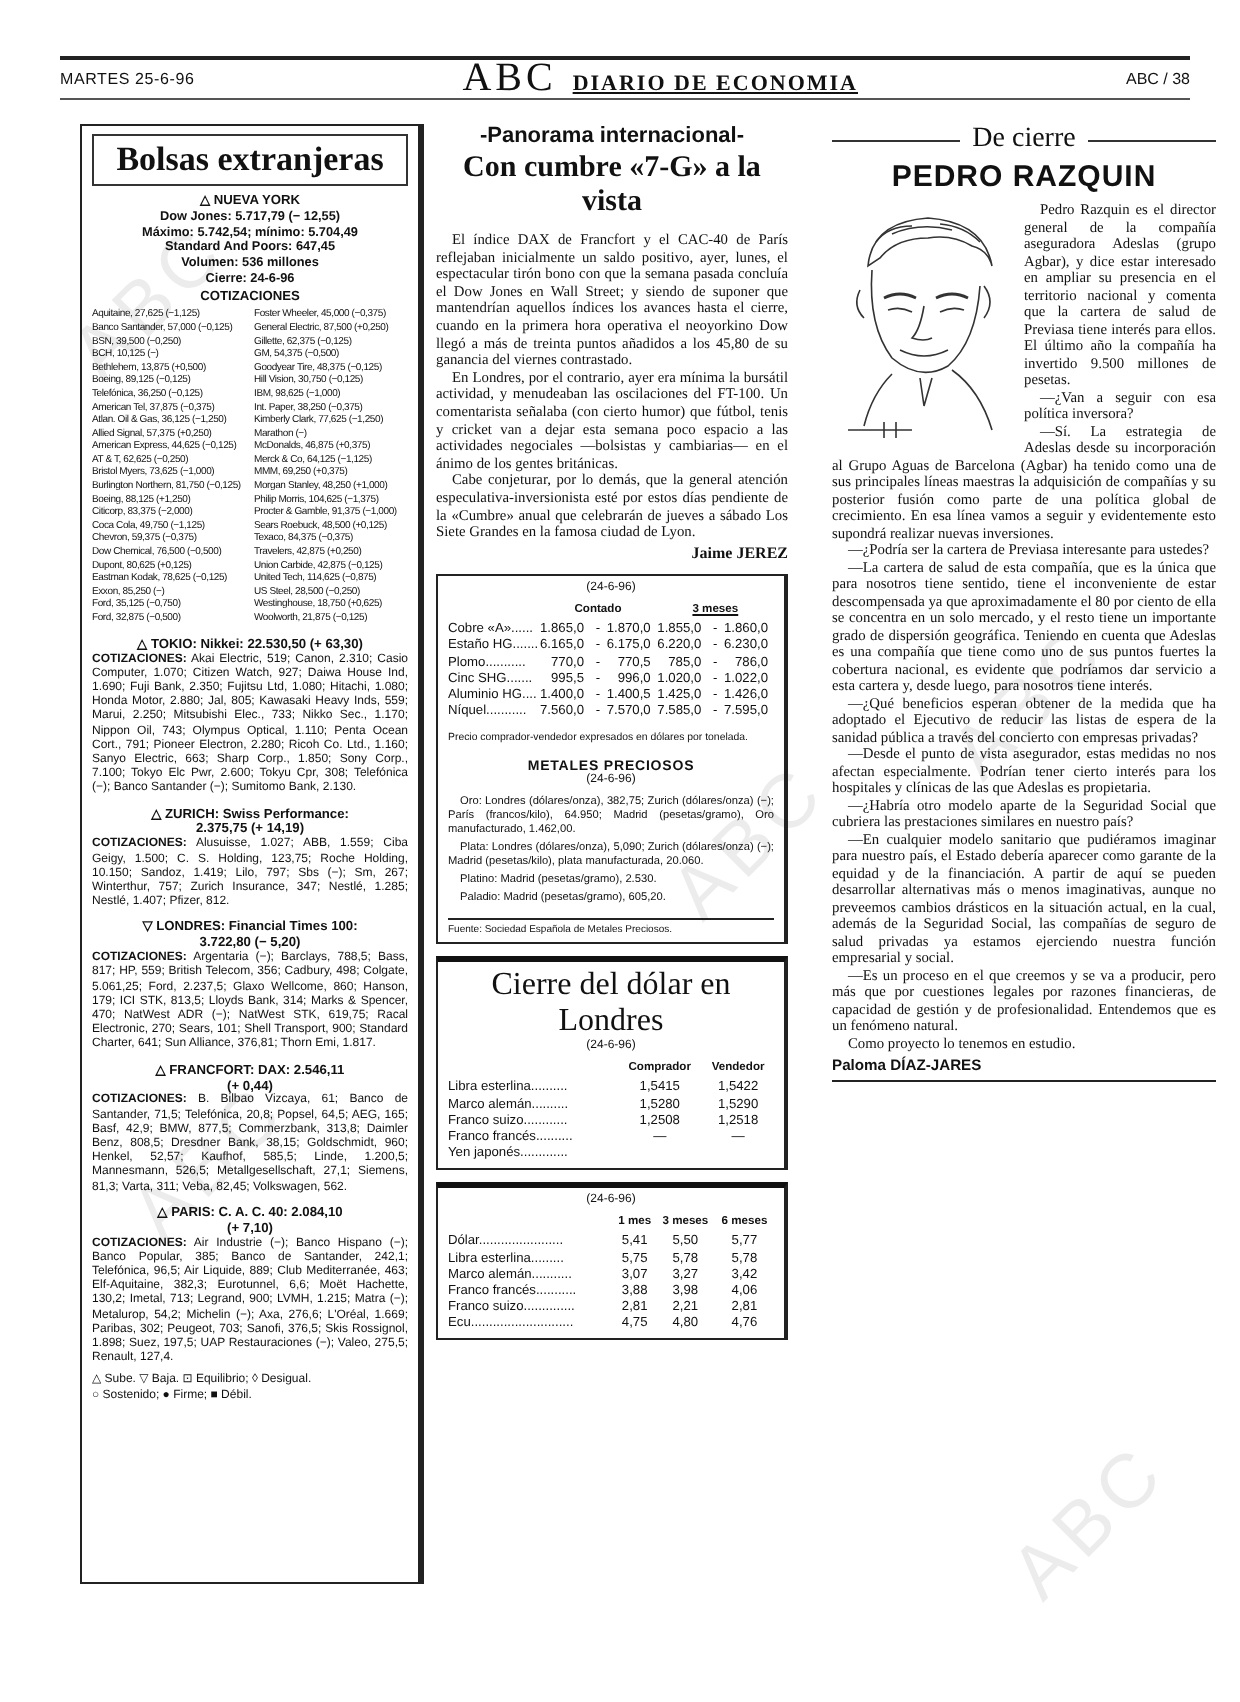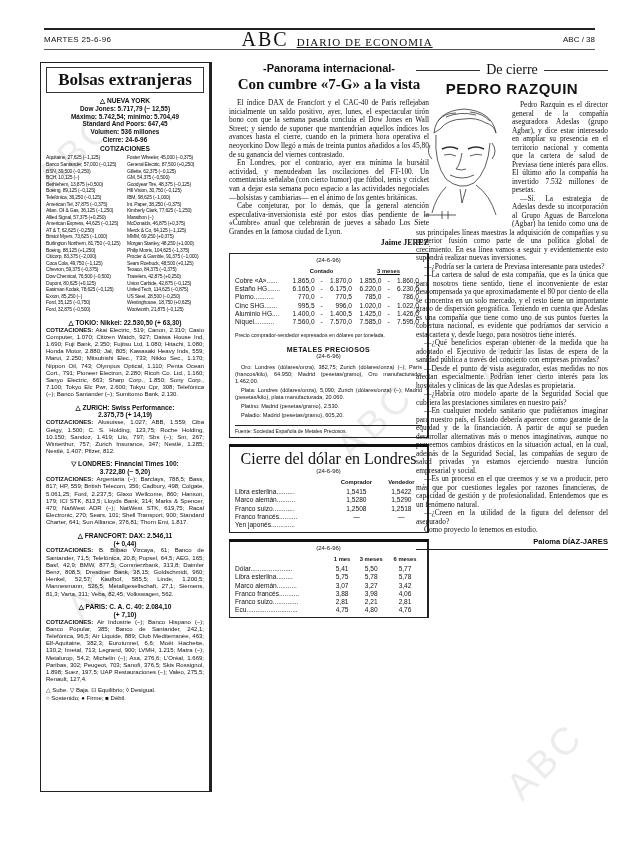--- a/index.html
+++ b/index.html
@@ -1,44 +1,44 @@
 <!DOCTYPE html>
 <html><head>
 <meta charset="utf-8">
 <style>
   * { box-sizing: border-box; margin: 0; padding: 0; }
   body {
     width: 620px; height: 851px; background: #fff; color: #111;
     font-family: "Liberation Serif", serif; position: relative; overflow: hidden;
   }
   .masthead {
-    position: absolute; top: 28px; left: 44px; right: 25px; height: 22px;
+    position: absolute; top: 28px; left: 30px; right: 25px; height: 22px;
     border-top: 2px solid #222; border-bottom: 1px solid #555;
     display: flex; align-items: center; justify-content: space-between;
   }
   .mh-date { font-family: "Liberation Sans", sans-serif; font-size: 8px; letter-spacing: 0.3px; }
   .mh-center { display: flex; align-items: baseline; gap: 8px; }
   .mh-logo { font-family: "Liberation Serif", serif; font-size: 20px; font-weight: normal; letter-spacing: 2px; }
-  .mh-section { font-family: "Liberation Serif", serif; font-size: 11px; font-weight: normal; letter-spacing: 1px; text-decoration: underline; }
+  .mh-section { font-family: "Liberation Serif", serif; font-size: 11px; font-weight: bold; letter-spacing: 1px; text-decoration: underline; }
   .mh-page { font-family: "Liberation Sans", sans-serif; font-size: 8px; }
 
   .col { position: absolute; top: 62px; }
   
   .col-left { left: 40px; width: 172px; height: 730px; border: 1.5px solid #222; border-right: 3px solid #222; padding: 4px 5px; }
   .box-title { font-family: "Liberation Serif", serif; font-weight: bold; font-size: 17px; text-align: center; border: 1px solid #333; padding: 2px 0; margin-bottom: 4px; }
   .mk-head { font-family: "Liberation Sans", sans-serif; font-weight: bold; font-size: 6.6px; text-align: center; line-height: 1.2; margin-top: 4px; }
   .mk-sub { font-family: "Liberation Sans", sans-serif; font-size: 6.4px; text-align: center; line-height: 1.2; }
   .mk-cot { font-family: "Liberation Sans", sans-serif; font-weight: bold; font-size: 6.6px; text-align: center; margin: 2px 0; }
   .ny-grid { display: grid; grid-template-columns: 1fr 1fr; column-gap: 4px; font-family: "Liberation Sans", sans-serif; font-size: 5px; line-height: 6.6px; white-space: nowrap; overflow: hidden; letter-spacing: -0.2px; }
   .mk-text { font-family: "Liberation Sans", sans-serif; font-size: 6px; line-height: 7.2px; text-align: justify; }
   .mk-text b { font-weight: bold; }
   .legend { font-family: "Liberation Sans", sans-serif; font-size: 6px; line-height: 7.4px; margin-top: 4px; }
 
   
-  .col-center { left: 218px; width: 200px; margin-left: 11px; }
+  .col-center { left: 218px; width: 176px; }
   .kicker { font-family: "Liberation Sans", sans-serif; font-weight: bold; font-size: 11px; text-align: center; }
   .headline { font-family: "Liberation Serif", serif; font-weight: bold; font-size: 15px; text-align: center; margin: 2px 0 6px; }
   .body-text { font-family: "Liberation Serif", serif; font-size: 7.4px; line-height: 8.6px; text-align: justify; }
   .body-text p { text-indent: 8px; }
   .byline { text-align: right; font-family: "Liberation Serif", serif; font-weight: bold; font-size: 8px; margin-top: 1px; }
   .table-box { border: 1px solid #222; border-left: 1.5px solid #222; border-right: 2px solid #222; padding: 3px 5px; margin-top: 6px; }
   .tb-title { font-family: "Liberation Serif", serif; font-size: 16px; text-align: center; }
   .tb-date { font-family: "Liberation Sans", sans-serif; font-size: 6px; text-align: center; margin-bottom: 5px; }
   table.data { width: 100%; border-collapse: collapse; font-family: "Liberation Sans", sans-serif; font-size: 6.6px; }
   table.data th { font-weight: bold; font-size: 5.8px; text-align: center; padding-bottom: 3px; }
@@ -53,21 +53,21 @@
   .heavy-top { border-top: 3px solid #111; }
 
   
   .col-right { left: 416px; width: 192px; }
   .rc-kicker { font-family: "Liberation Serif", serif; font-size: 14px; text-align: center; display: flex; align-items: center; gap: 6px; }
   .rc-kicker::before, .rc-kicker::after { content: ""; flex: 1; border-top: 1px solid #333; }
   .rc-name { font-family: "Liberation Sans", sans-serif; font-weight: bold; font-size: 15px; text-align: center; letter-spacing: 0.5px; margin: 2px 0 4px; }
   .rc-body { font-family: "Liberation Serif", serif; font-size: 7.4px; line-height: 8.5px; text-align: justify; }
   .rc-body p { text-indent: 8px; }
   .caricature { float: left; width: 92px; height: 118px; margin: 2px 4px 2px 0; }
-  .rc-byline { text-align: right; font-family: "Liberation Sans", sans-serif; font-weight: bold; font-size: 7.6px; margin-top: 2px; border-bottom: 1px solid #222; padding-bottom: 3px; }
+  .rc-byline { text-align: left; font-family: "Liberation Sans", sans-serif; font-weight: bold; font-size: 7.6px; margin-top: 2px; border-bottom: 1px solid #222; padding-bottom: 3px; }
   .watermark { position: absolute; font-family: "Liberation Sans", sans-serif; font-size: 38px; color: rgba(150,150,150,0.18); transform: rotate(-45deg); pointer-events: none; letter-spacing: 4px; }
 </style>
 </head>
 <body>
 
 <div class="watermark" style="left:30px; top:130px;">ABC</div>
 <div class="watermark" style="left:60px; top:560px;">ABC</div>
 <div class="watermark" style="left:330px; top:400px;">ABC</div>
 <div class="watermark" style="left:470px; top:330px;">ABC</div>
 <div class="watermark" style="left:500px; top:740px;">ABC</div>
@@ -383,29 +383,29 @@
         <path d="M20 32 Q18 60 30 76 Q44 88 58 80 Q72 68 74 40"></path>
         <path d="M26 46 Q34 42 42 46 M52 46 Q60 42 68 46" stroke-width="1.4"></path>
         <path d="M28 52 Q34 50 40 53 M54 53 Q60 50 66 52"></path>
         <path d="M46 50 Q44 62 40 66 Q46 68 50 66"></path>
         <path d="M34 72 Q46 78 58 72"></path>
         <path d="M14 42 Q10 50 16 56 M76 40 Q82 48 76 56"></path>
         <path d="M30 84 Q20 94 16 110 M60 82 Q74 92 80 112"></path>
         <path d="M44 86 L46 100 L50 86"></path>
         <path d="M8 112 L40 112 M26 108 L26 116 M32 108 L32 116"></path>
       </svg>
-      <span>Pedro Razquin es el director general de la compañía aseguradora Adeslas (grupo Agbar), y dice estar interesado en ampliar su presencia en el territorio nacional y comenta que la cartera de salud de Previasa tiene interés para ellos. El último año la compañía ha invertido 7.532 millones de pesetas.</span>
+      <span>Pedro Razquin es el director general de la compañía aseguradora Adeslas (grupo Agbar), y dice estar interesado en ampliar su presencia en el territorio nacional y comenta que la cartera de salud de Previasa tiene interés para ellos. El último año la compañía ha invertido 9.500 millones de pesetas.</span>
     </p>
     <div id="interview-paras">
+        <p>—¿Van a seguir con esa política inversora?</p>
         <p>—Sí. La estrategia de Adeslas desde su incorporación al Grupo Aguas de Barcelona (Agbar) ha tenido como una de sus principales líneas maestras la adquisición de compañías y su posterior fusión como parte de una política global de crecimiento. En esa línea vamos a seguir y evidentemente esto supondrá realizar nuevas inversiones.</p>
         <p>—¿Podría ser la cartera de Previasa interesante para ustedes?</p>
         <p>—La cartera de salud de esta compañía, que es la única que para nosotros tiene sentido, tiene el inconveniente de estar descompensada ya que aproximadamente el 80 por ciento de ella se concentra en un solo mercado, y el resto tiene un importante grado de dispersión geográfica. Teniendo en cuenta que Adeslas es una compañía que tiene como uno de sus puntos fuertes la cobertura nacional, es evidente que podríamos dar servicio a esta cartera y, desde luego, para nosotros tiene interés.</p>
         <p>—¿Qué beneficios esperan obtener de la medida que ha adoptado el Ejecutivo de reducir las listas de espera de la sanidad pública a través del concierto con empresas privadas?</p>
         <p>—Desde el punto de vista asegurador, estas medidas no nos afectan especialmente. Podrían tener cierto interés para los hospitales y clínicas de las que Adeslas es propietaria.</p>
         <p>—¿Habría otro modelo aparte de la Seguridad Social que cubriera las prestaciones similares en nuestro país?</p>
         <p>—En cualquier modelo sanitario que pudiéramos imaginar para nuestro país, el Estado debería aparecer como garante de la equidad y de la financiación. A partir de aquí se pueden desarrollar alternativas más o menos imaginativas, aunque no preveemos cambios drásticos en la situación actual, en la cual, además de la Seguridad Social, las compañías de seguro de salud privadas ya estamos ejerciendo nuestra función empresarial y social.</p>
         <p>—Es un proceso en el que creemos y se va a producir, pero más que por cuestiones legales por razones financieras, de capacidad de gestión y de profesionalidad. Entendemos que es un fenómeno natural.</p>
-        <p>—¿Creen en la utilidad de la figura del defensor del asegurado?</p>
         <p>Como proyecto lo tenemos en estudio.</p>
       </div>
   </div>
   <div class="rc-byline">Paloma DÍAZ-JARES</div>
 </div>
 
 </body></html>

